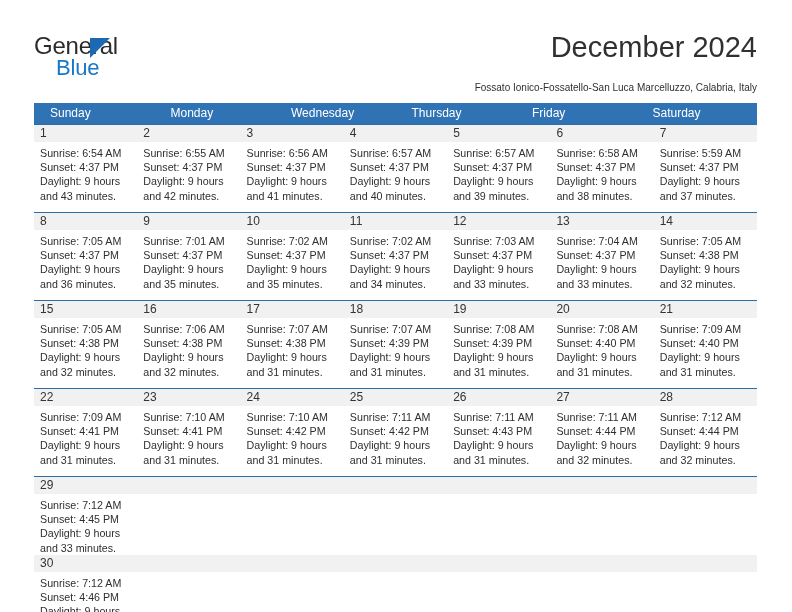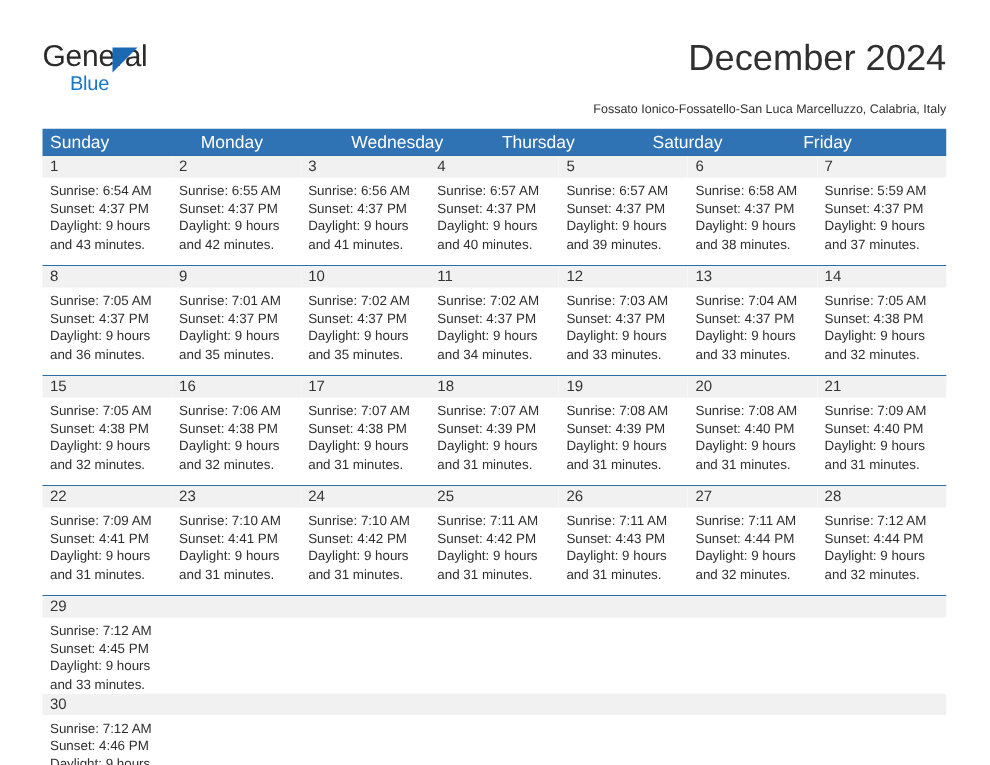--- a/index.html
+++ b/index.html
@@ -45,21 +45,21 @@
     font-size: 24px;
     line-height: 24px;
     letter-spacing: -0.2px;
     color: #2b2b2b;
     font-family: Liberation Sans, sans-serif;
   }
   .brand-blue {
     position: absolute;
     left: 22px;
     top: 22px;
-    font-size: 16px;
+    font-size: 22px;
     line-height: 24px;
     letter-spacing: -0.2px;
     color: #1878c8;
     font-family: "Liberation Sans", sans-serif;
   }
   .brand-triangle {
     position: absolute;
     left: 56px;
     top: 4px;
     width: 0;
@@ -99,23 +99,23 @@
 
   .weekday-row {
     display: flex;
     background: #3073b4;
     height: 21px;
   }
   .weekday {
     flex: 1 1 0;
     min-width: 0;
     color: #ffffff;
-    font-size: 14px;
+    font-size: 12px;
     line-height: 21px;
-    padding-left: 6px;
+    padding-left: 16px;
     box-sizing: border-box;
     white-space: nowrap;
   }
 
   .week-row {
     display: flex;
     border-top: 1.5px solid #2e6da4;
     height: 87px;
   }
   .week-row.last {
@@ -171,22 +171,22 @@
     <div class="subtitle">Fossato Ionico-Fossatello-San Luca Marcelluzzo, Calabria, Italy</div>
 
   </div>
 
   <div class="calendar">
     <div class="weekday-row">
         <div class="weekday">Sunday</div>
         <div class="weekday">Monday</div>
         <div class="weekday">Wednesday</div>
         <div class="weekday">Thursday</div>
+        <div class="weekday">Friday</div>
         <div class="weekday">Saturday</div>
-        <div class="weekday">Friday</div>
       </div>
     <div>
         <div class="week-row">
           <div class="day-cell">
             <div class="day-num-band">
               <div class="day-num">1</div>
             </div>
             <div class="day-body">
               <div class="day-line">Sunrise: 6:54 AM</div>
               <div class="day-line">Sunset: 4:37 PM</div>

